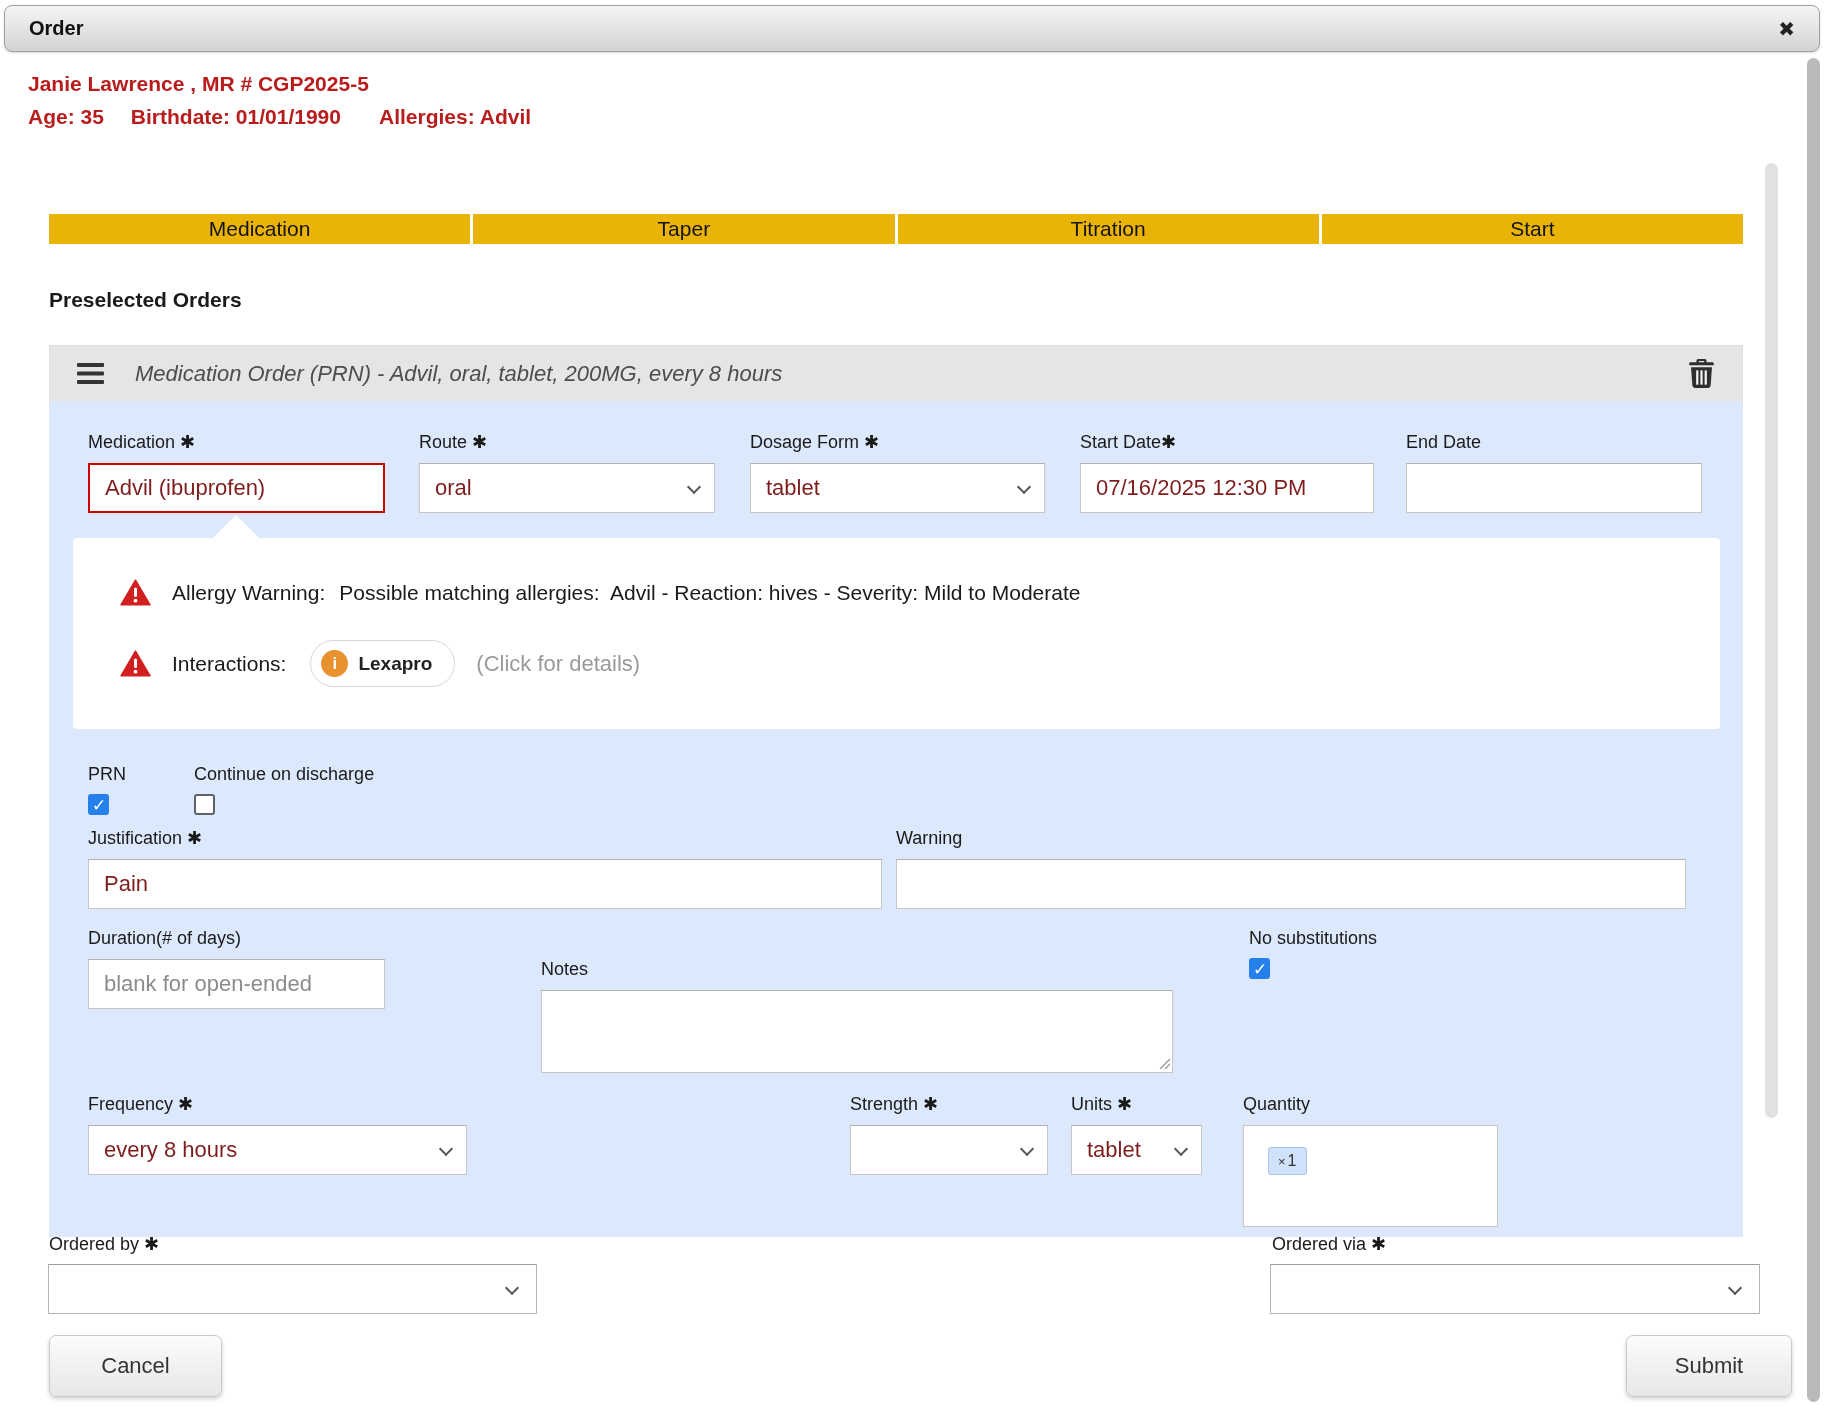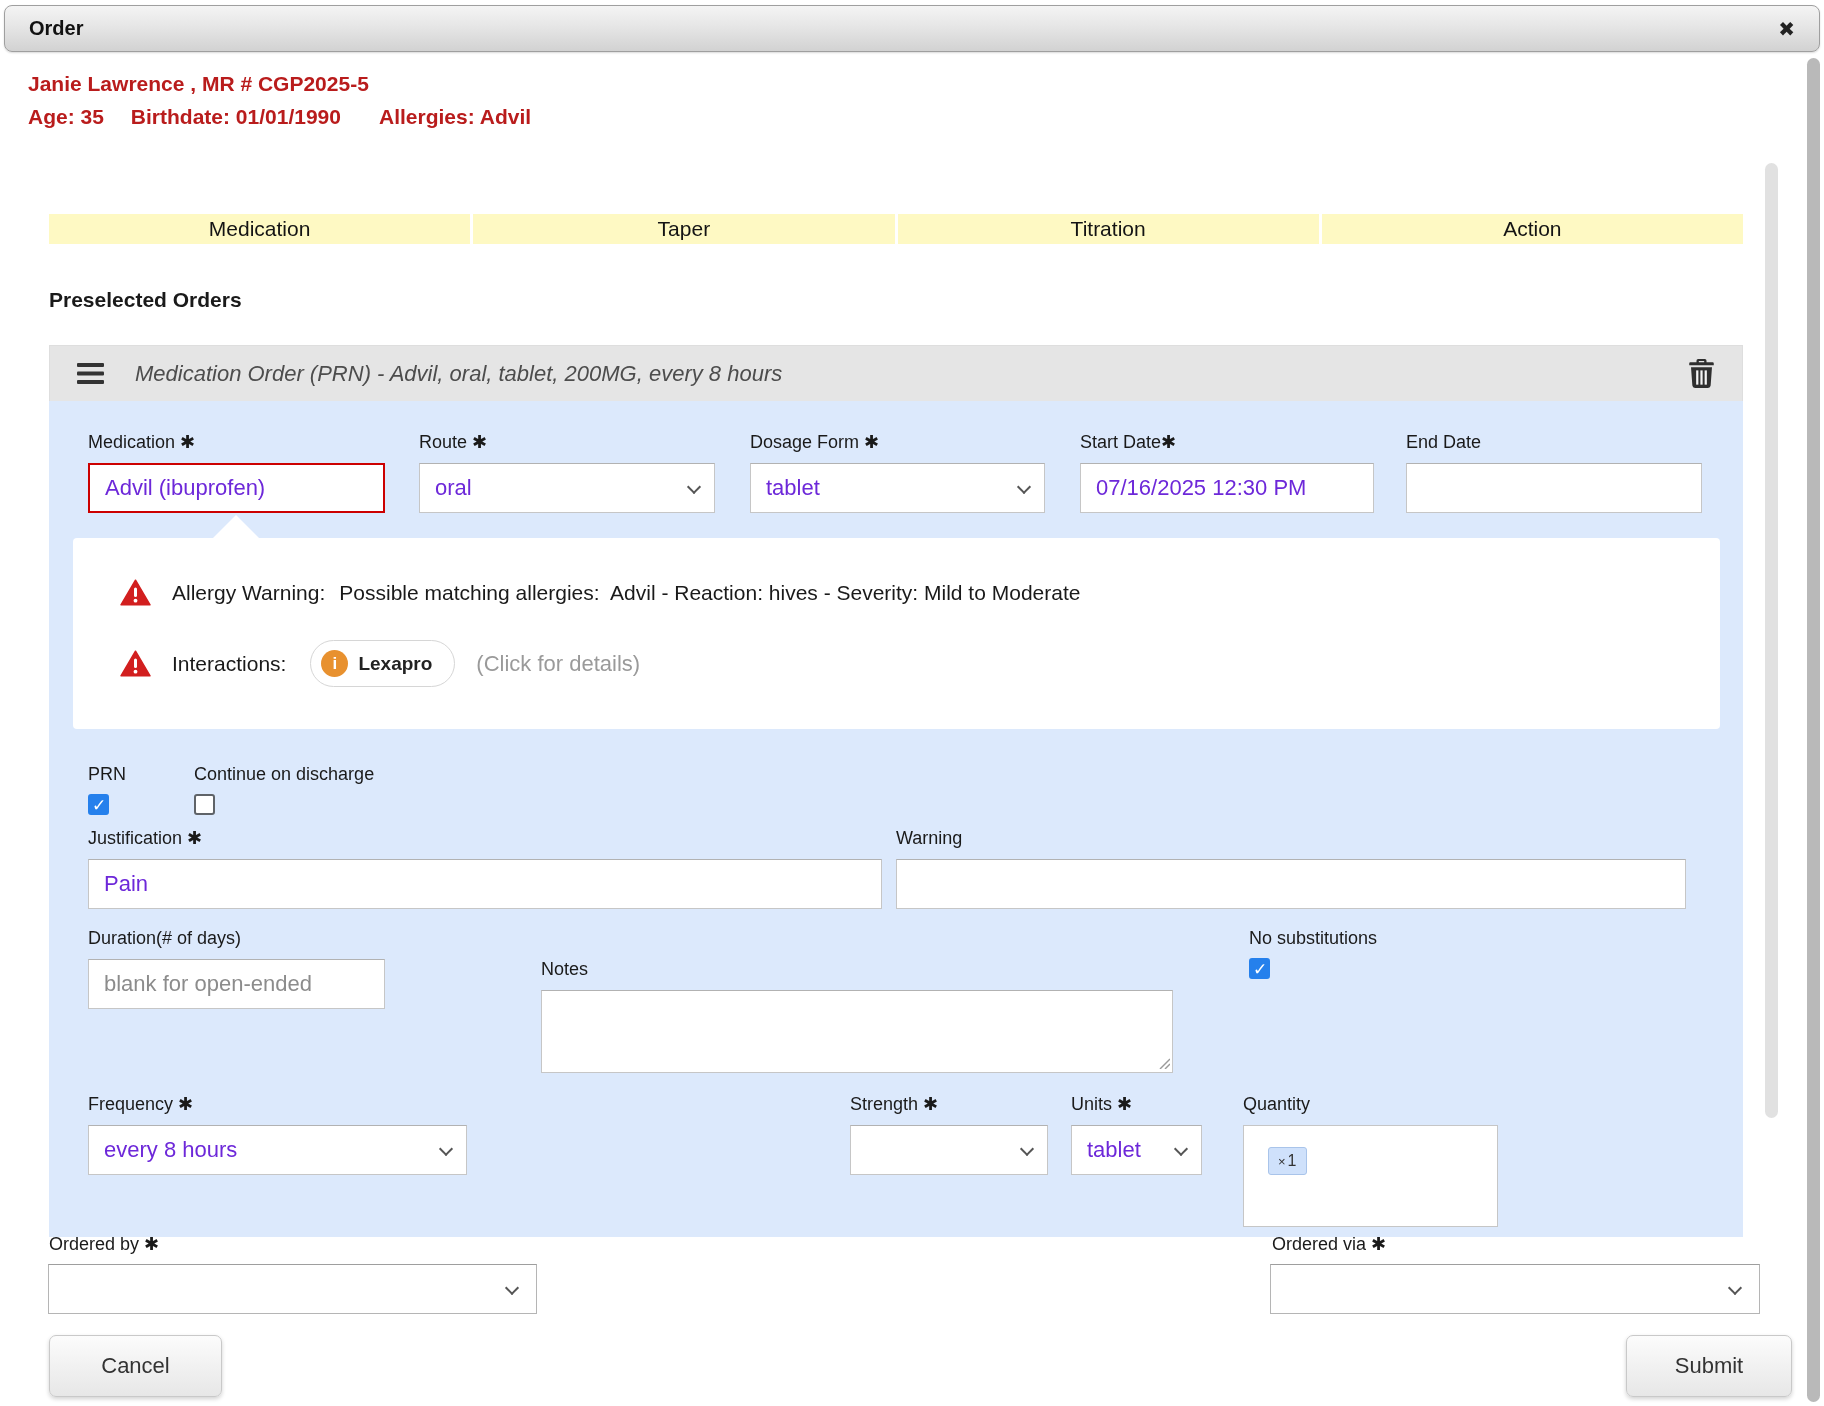--- a/index.html
+++ b/index.html
@@ -23,41 +23,41 @@
     background:#b9b9b9; border-radius:7px; }
   .sb-inner { position:absolute; left:1765px; top:163px; width:13px; height:955px;
     background:#e1e1e1; border-radius:7px; }
   
   .patient { position:absolute; left:28px; top:72px; font-weight:bold; font-size:21px; color:#b91c1c; }
   .patient .l2 { margin-top:9px; display:flex; }
   .patient .l2 span:nth-child(2){ margin-left:27px; }
   .patient .l2 span:nth-child(3){ margin-left:38px; }
   
   .tabs { position:absolute; left:49px; top:184px; width:1694px; height:60px; display:flex; gap:3px; }
-  .tab { flex:1; background:#fef9c3; display:flex; align-items:center; justify-content:center;
+  .tab { flex:1; background:#eab308; display:flex; align-items:center; justify-content:center;
     font-size:21px; color:#141414; cursor:pointer;margin-top:30px; }
   
   .section-title { position:absolute; left:49px; top:288px; font-size:21px; font-weight:bold; }
   
   .card { position:absolute; left:49px; top:345px; width:1694px; }
   .card-head {
     height:56px; background:#e5e5e5; border:1px solid #dedede; border-bottom:none;
     display:flex; align-items:center; padding:0 27px;
   }
   .card-head .ham { width:27px; height:21px; flex:none; cursor:grab; }
   .card-title { font-style:italic; font-size:22px; color:#4d4d4d; margin-left:31px; flex:1;
     white-space:nowrap; overflow:hidden; }
   .trash { width:27px; height:29px; flex:none; cursor:pointer; }
   .card-body { background:#dce9fc; padding:31px 40px 10px 39px; }
   
   .lbl { font-size:18px; color:#1a1a1a; line-height:21px; white-space:nowrap; }
   .inp {
     margin-top:10px; height:50px; width:100%; background:#fff;
     border:1px solid #c6c6c6; border-top-color:#b2b2b2;
-    font-family:inherit; font-size:22px; color:#6d28d9; padding:0 15px; outline:none;
+    font-family:inherit; font-size:22px; color:#7f1d1d; padding:0 15px; outline:none;
     display:flex; align-items:center;
   }
   input.inp { display:block; line-height:48px; }
   input.inp::placeholder { color:#8c8c8c; opacity:1; }
   .inp.red { border:2px solid #cc0000; }
   .selwrap { position:relative; }
   .chev { position:absolute; right:16px; bottom:21px; width:10px; height:10px;
     border-right:2px solid #555; border-bottom:2px solid #555; transform:rotate(45deg); pointer-events:none; }
   .row { display:flex; align-items:flex-start; }
   
@@ -129,21 +129,21 @@
     <span>Age: 35</span>
     <span>Birthdate: 01/01/1990</span>
     <span>Allergies: Advil</span>
   </div>
 </div>
 
 <div class="tabs">
   <div class="tab">Medication</div>
   <div class="tab">Taper</div>
   <div class="tab">Titration</div>
-  <div class="tab">Action</div>
+  <div class="tab">Start</div>
 </div>
 
 <div class="section-title">Preselected Orders</div>
 
 <div class="card">
   <div class="card-head">
     <svg class="ham" viewBox="0 0 27 21">
       <rect x="0" y="0" width="27" height="4" rx="1" fill="#333"></rect>
       <rect x="0" y="8.5" width="27" height="4" rx="1" fill="#333"></rect>
       <rect x="0" y="17" width="27" height="4" rx="1" fill="#333"></rect>

